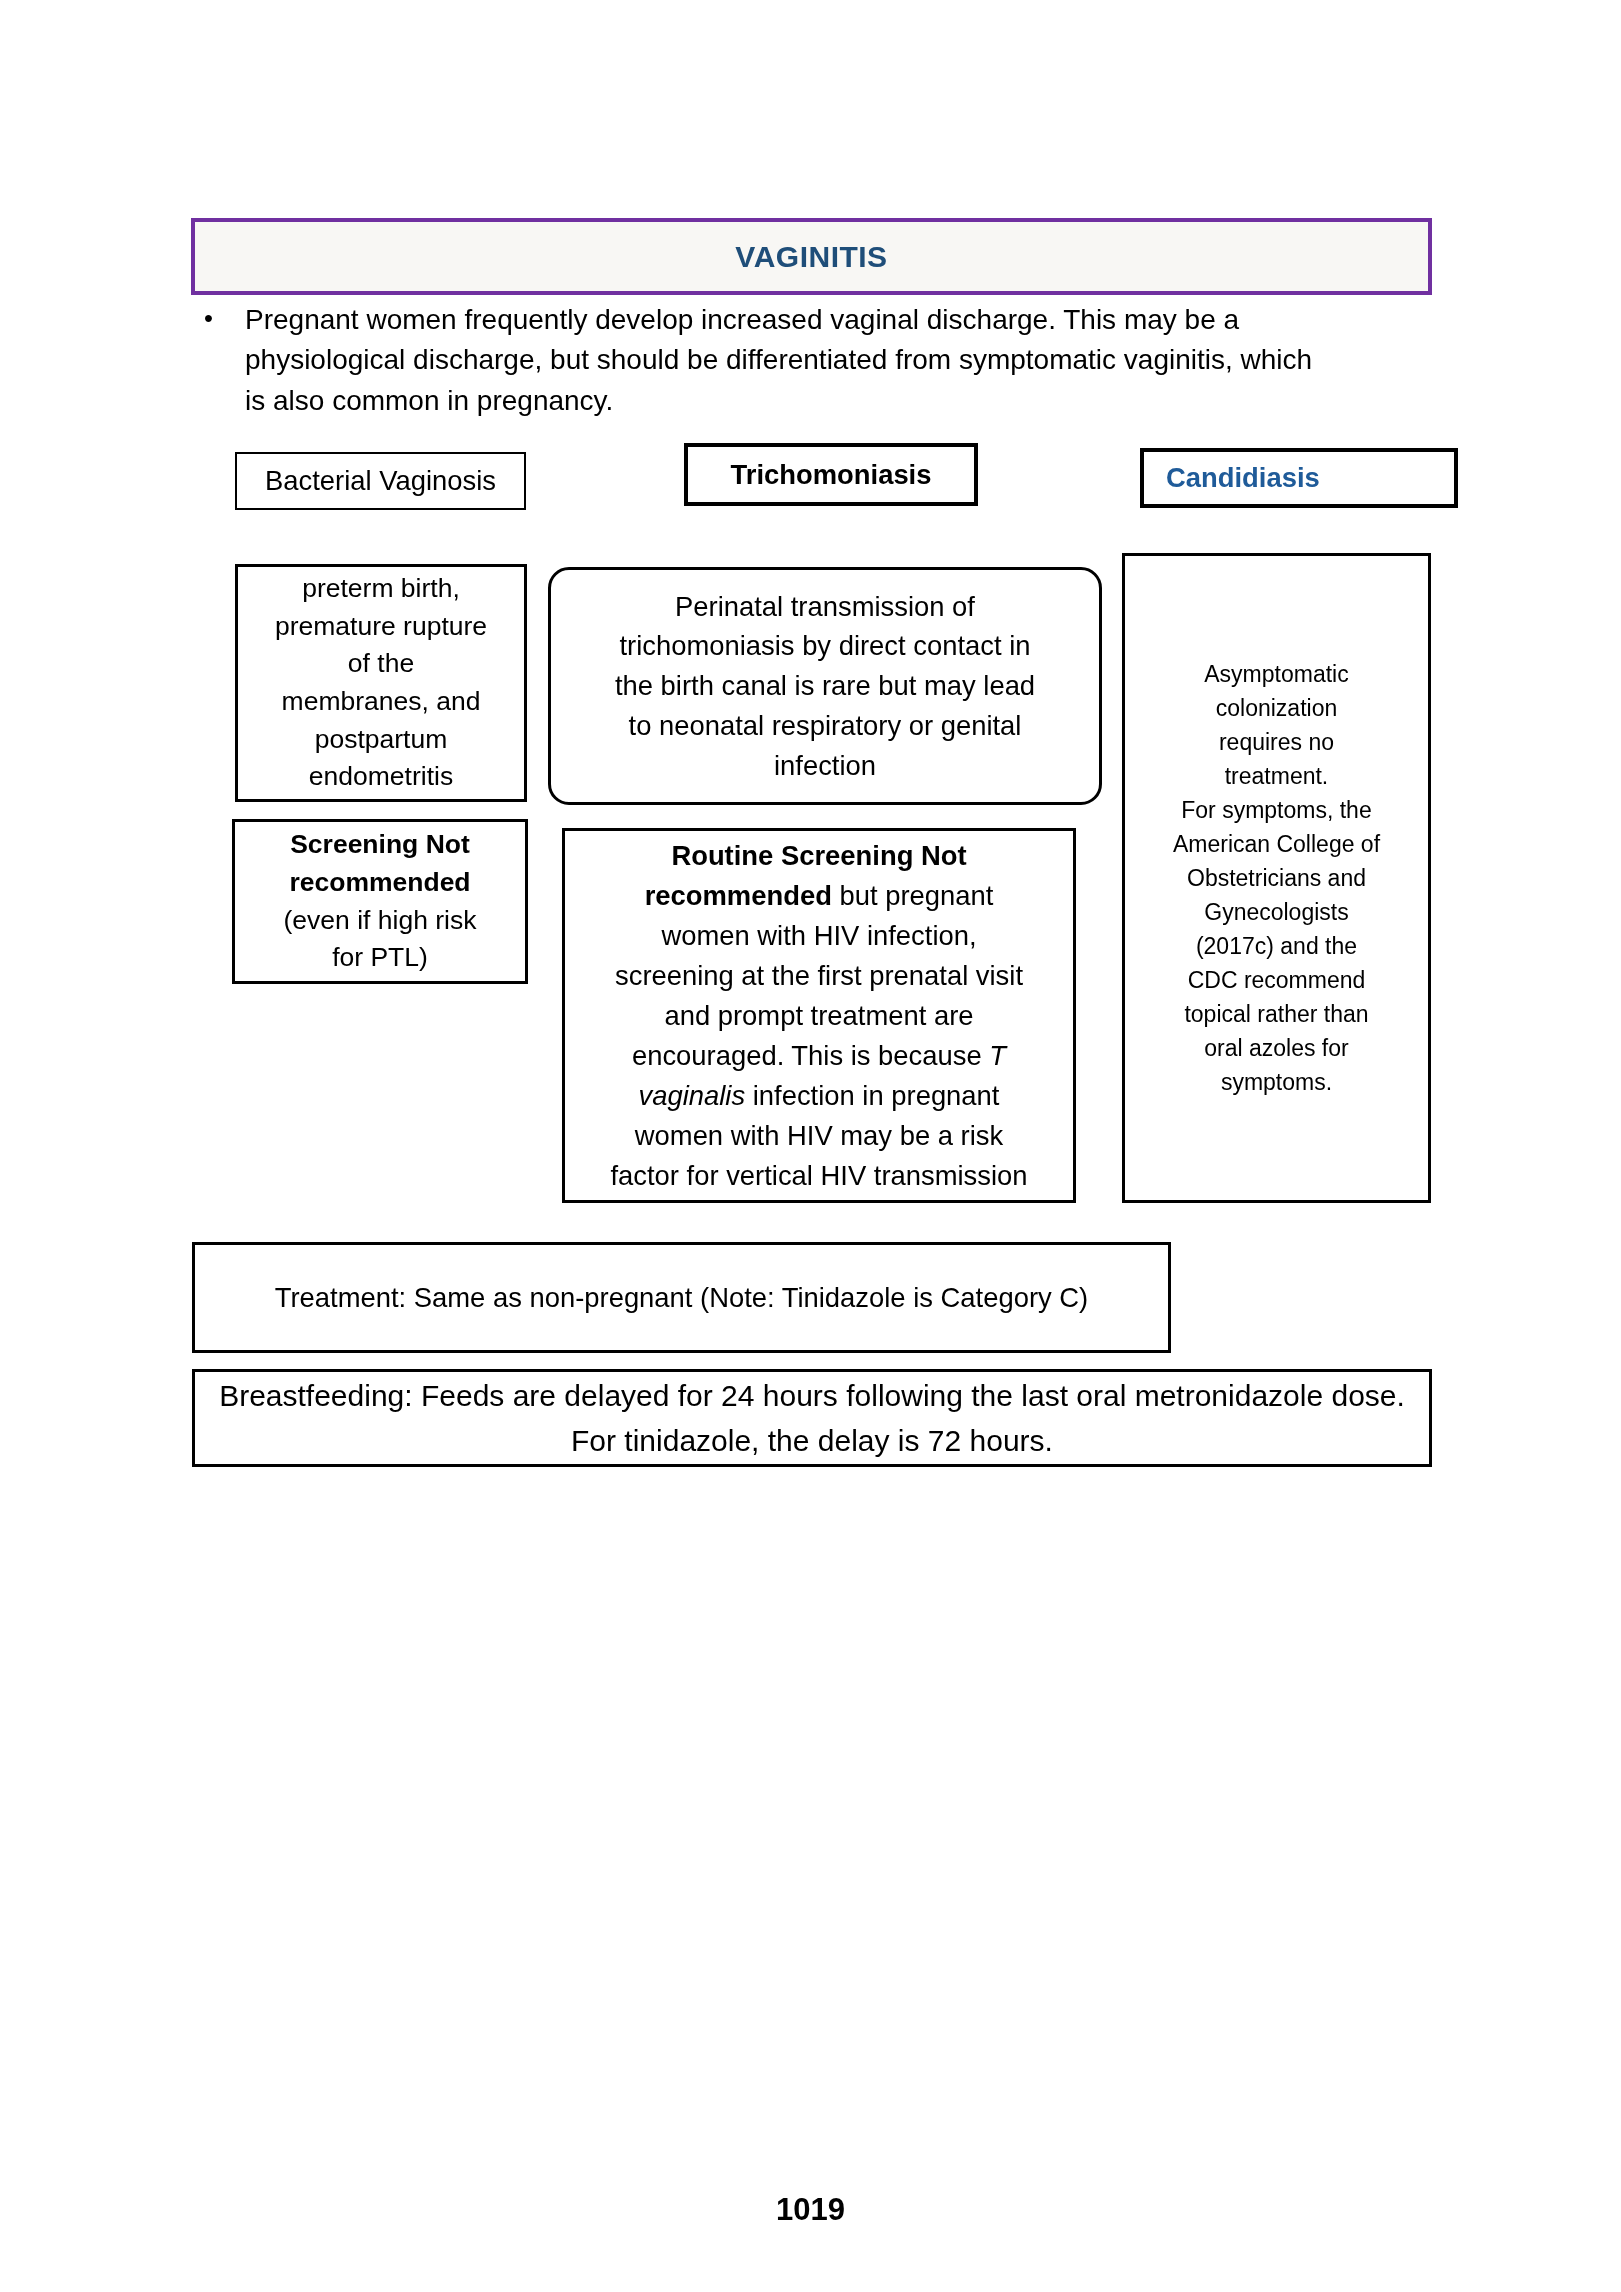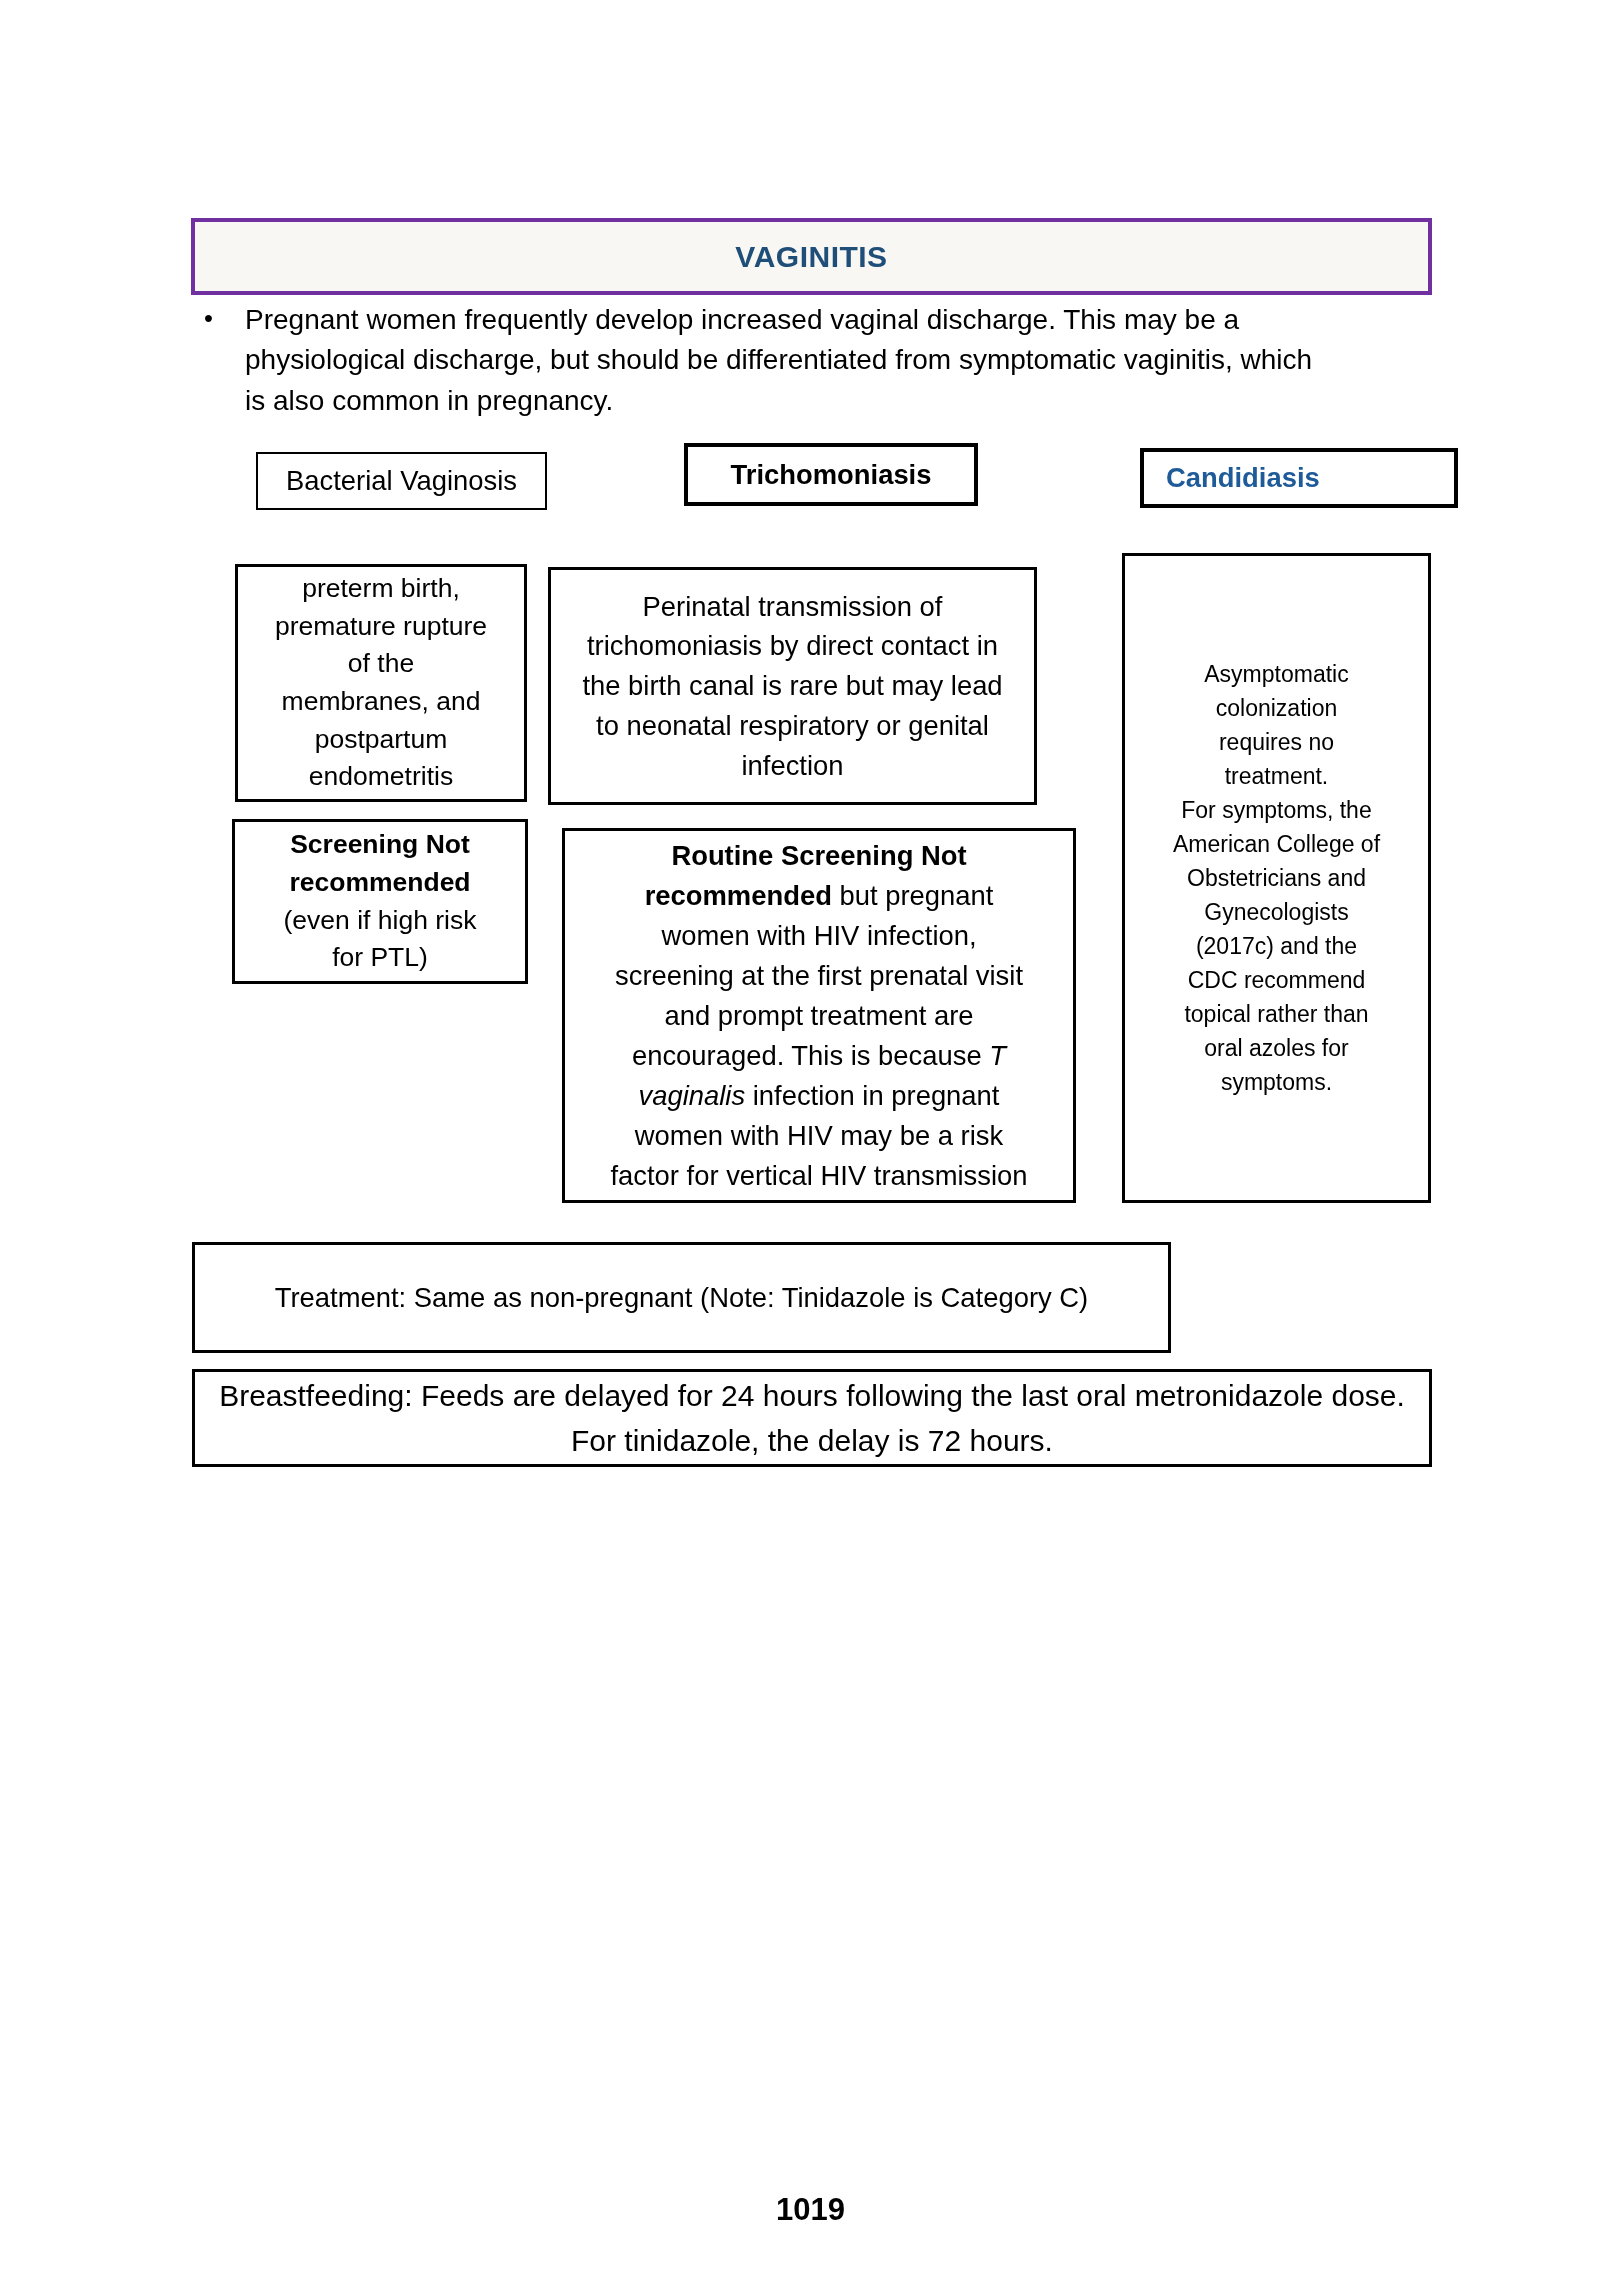--- a/index.html
+++ b/index.html
@@ -56,21 +56,21 @@
     background: #ffffff;
     display: flex; align-items: center; justify-content: center;
     text-align: center;
     white-space: pre-line;
     padding: 3.9px;
   }
 
   
   .hdr-bv {
     left: 235px; top: 452px; width: 291px; height: 58px;
-    border-width: 2.9px; font-size: 27.4px; margin-left: 21px;
+    border-width: 2.9px; font-size: 27.4px;
   }
   .hdr-trich {
     left: 684px; top: 443px; width: 294px; height: 63px;
     border-width: 4.9px; font-size: 27.4px; font-weight: bold;
   }
   .hdr-candida {
     left: 1140px; top: 448px; width: 318px; height: 60px;
     border-width: 4.9px; font-size: 27.4px; font-weight: bold;
     color: #1F5B99;
     justify-content: flex-start; text-align: left; padding-left: 22px;
@@ -79,22 +79,22 @@
   
   .bv-complications {
     left: 235px; top: 564px; width: 292px; height: 238px;
     font-size: 26.5px; line-height: 1.42;
   }
   .bv-screening {
     left: 232px; top: 819px; width: 296px; height: 165px;
     font-size: 26.5px; line-height: 1.42;
   }
   .trich-perinatal {
-    left: 548px; top: 567px; width: 489px; height: 238px;
-    font-size: 27.4px; line-height: 1.45;
+    left: 548px; top: 567px; width: 554px; height: 238px;
+    font-size: 27.4px; line-height: 1.45; border-radius: 21px;
   }
   .trich-screening {
     left: 562px; top: 828px; width: 514px; height: 375px;
     font-size: 27.4px; line-height: 1.46;
   }
   .candida-body {
     left: 1122px; top: 553px; width: 309px; height: 650px;
     font-size: 23px; line-height: 1.48;
   }
 

